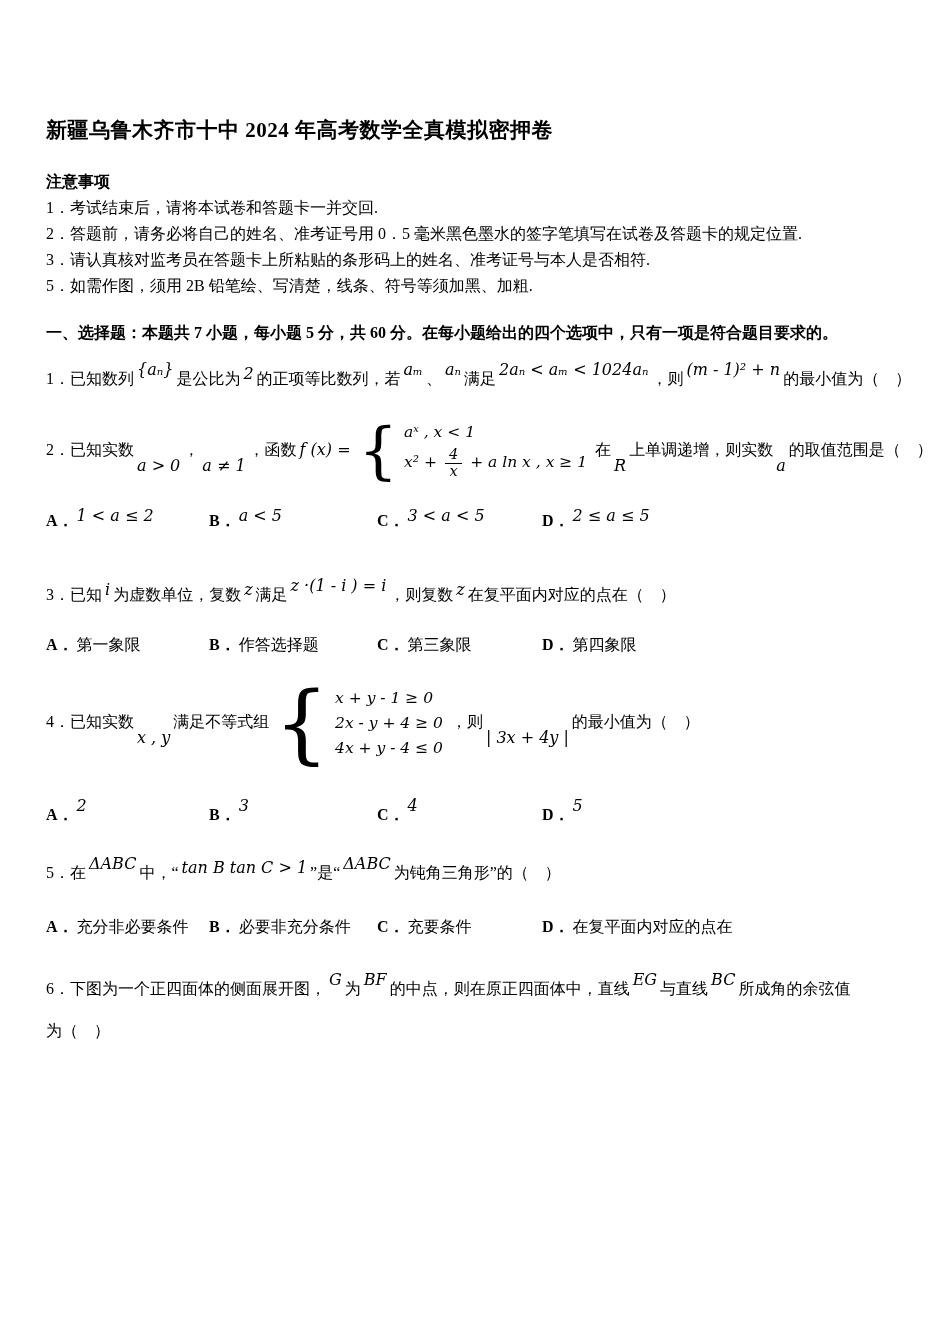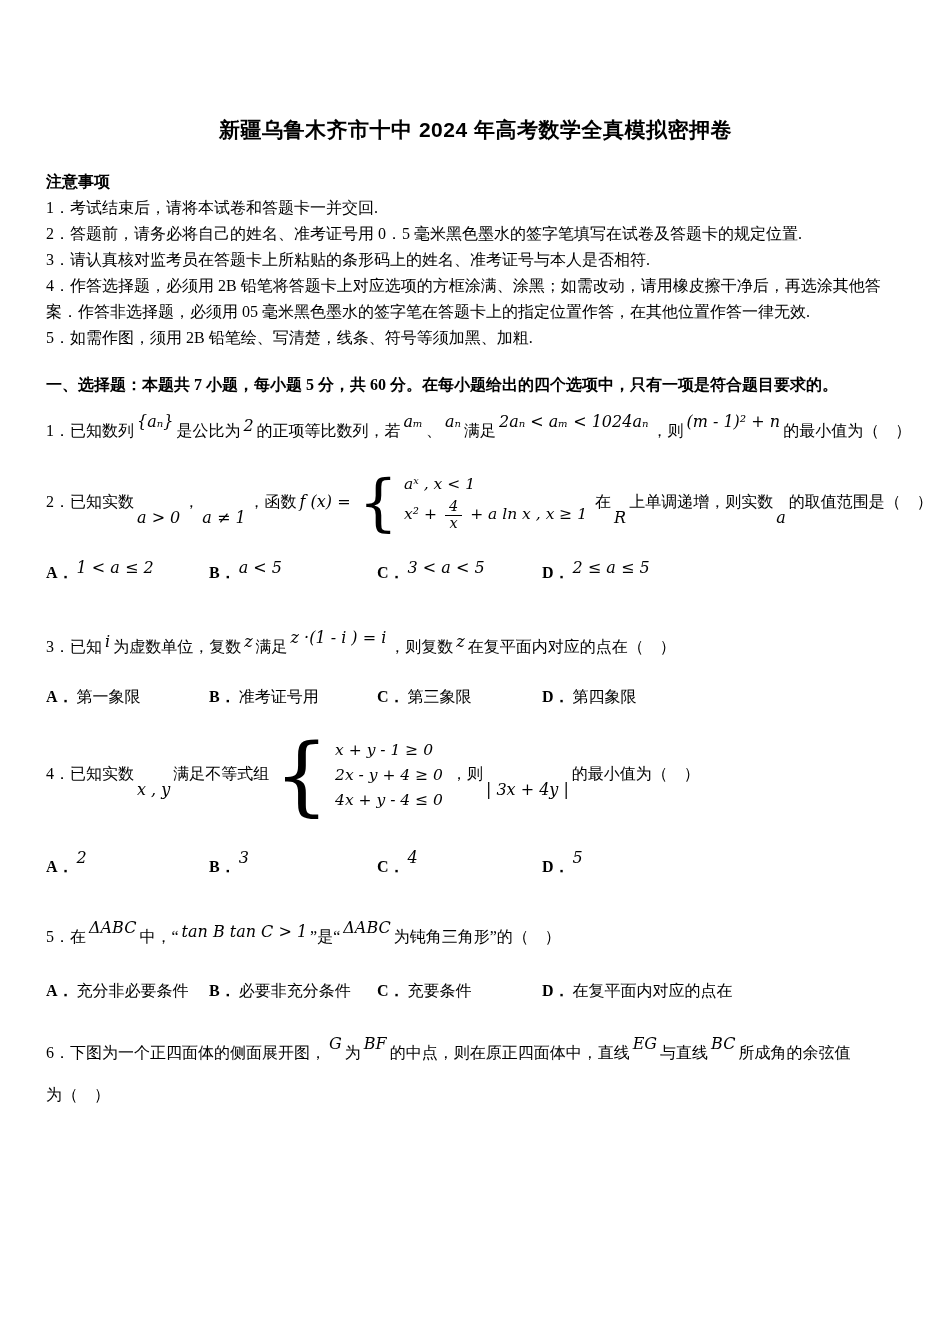--- a/index.html
+++ b/index.html
@@ -1,18 +1,18 @@
 <!DOCTYPE html>
 <html><head>
 <meta charset="utf-8">
 <style>
   html,body{margin:0;padding:0;background:#ffffff;}
   body{width:950px;min-height:1344px;color:#000;font-family:"Liberation Serif","DejaVu Serif",serif;}
   .page{padding:102px 45px 40px 46px;}
-  .title{font-family:Liberation Sans, sans-serif;font-size:21px;font-weight:700;text-align:center;letter-spacing:.5px;}
+  .title{font-family:Liberation Serif, serif;font-size:21px;font-weight:700;text-align:left;letter-spacing:.5px;}
   .notice{margin-top:25px;}
   .notice-heading{font-size:16px;font-weight:700;line-height:26px;}
   .notice-item{font-size:16px;line-height:26px;}
   .section-heading{font-size:16px;font-weight:700;line-height:26px;margin-top:21px;}
   .q{margin-top:0;}
   .stem{font-size:16px;line-height:30px;margin:0;}
   .nowrap{white-space:nowrap;}
   .math{font-family:"DejaVu Serif","DejaVu Sans",serif;font-style:italic;margin:0 3px;white-space:nowrap;}
   .up{position:relative;top:-9px;display:inline-block;}
   .up2{position:relative;top:-5px;display:inline-block;}
@@ -29,36 +29,35 @@
   .opt{flex:0 0 163px;white-space:nowrap;}
   .opt:nth-child(2){flex-basis:168px;}
   .opt:nth-child(3){flex-basis:165px;}
   .opt:nth-child(4){flex:1 1 auto;}
   .opt-label{font-weight:700;}
   .opt-val{margin-left:3px;}
   #q1{margin-top:18px;}   #q1 .options{margin-top:24px;}
   #q2{margin-top:26px;}   #q2 .stem{padding-bottom:12px;} #q2 .options{margin-top:12px;}
   #q3{margin-top:44px;}   #q3 .options{margin-top:20px;}
   #q4{margin-top:20px;}   #q4 .stem{padding-bottom:14px;} #q4 .options{margin-top:20px;}
-  #q5{margin-top:40px;}   #q5 .options{margin-top:24px;}
+  #q5{margin-top:28px;}   #q5 .options{margin-top:24px;}
   #q6{margin-top:32px;}   #q6 .line2{margin-top:12px;font-size:16px;line-height:30px;}
 </style>
 </head>
 <body>
 
 <div class="page">
 
   <h1 class="title">新疆乌鲁木齐市十中 2024 年高考数学全真模拟密押卷</h1>
 
   <div class="notice">
     <div class="notice-heading">注意事项</div>
     <div class="notice-item">1．考试结束后，请将本试卷和答题卡一并交回.</div>
     <div class="notice-item">2．答题前，请务必将自己的姓名、准考证号用 0．5 毫米黑色墨水的签字笔填写在试卷及答题卡的规定位置.</div>
     <div class="notice-item">3．请认真核对监考员在答题卡上所粘贴的条形码上的姓名、准考证号与本人是否相符.</div>
-    <div class="notice-item">4．作答选择题，必须用 2B 铅笔将答题卡上对应选项的方框涂满、涂黑；如需改动，请用橡皮擦干净后，再选涂其他答案．作答非选择题，必须用 05 毫米黑色墨水的签字笔在答题卡上的指定位置作答，在其他位置作答一律无效.</div>
     <div class="notice-item">5．如需作图，须用 2B 铅笔绘、写清楚，线条、符号等须加黑、加粗.</div>
   </div>
 
   <div class="section-heading">一、选择题：本题共 7 小题，每小题 5 分，共 60 分。在每小题给出的四个选项中，只有一项是符合题目要求的。</div>
 
   <div class="q" id="q1">
     <p class="stem nowrap"><span class="txt">1．已知数列</span><span class="math up">{aₙ}</span><span class="txt">是公比为</span><span class="math up2">2</span><span class="txt">的正项等比数列，若</span><span class="math up">aₘ</span><span class="txt">、</span><span class="math up">aₙ</span><span class="txt">满足</span><span class="math up">2aₙ &lt; aₘ &lt; 1024aₙ</span><span class="txt">，则</span><span class="math up">(m - 1)² + n</span><span class="txt">的最小值为（　）</span></p>
   </div>
 
   <div class="q" id="q2">
@@ -77,21 +76,21 @@
       <span class="opt"><span class="opt-label">B．</span><span class="math up2 opt-val">a &lt; 5</span></span>
       <span class="opt"><span class="opt-label">C．</span><span class="math up2 opt-val">3 &lt; a &lt; 5</span></span>
       <span class="opt"><span class="opt-label">D．</span><span class="math up2 opt-val">2 ≤ a ≤ 5</span></span>
     </div>
   </div>
 
   <div class="q" id="q3">
     <p class="stem nowrap"><span class="txt">3．已知</span><span class="math up2">i</span><span class="txt">为虚数单位，复数</span><span class="math up2">z</span><span class="txt">满足</span><span class="math up">z ·(1 - i ) = i</span><span class="txt">，则复数</span><span class="math up2">z</span><span class="txt">在复平面内对应的点在（　）</span></p>
     <div class="options">
       <span class="opt"><span class="opt-label">A．</span><span class="opt-val">第一象限</span></span>
-      <span class="opt"><span class="opt-label">B．</span><span class="opt-val">准考证号用</span></span>
+      <span class="opt"><span class="opt-label">B．</span><span class="opt-val">作答选择题</span></span>
       <span class="opt"><span class="opt-label">C．</span><span class="opt-val">第三象限</span></span>
       <span class="opt"><span class="opt-label">D．</span><span class="opt-val">第四象限</span></span>
     </div>
   </div>
 
   <div class="q" id="q4">
     <p class="stem nowrap"><span class="txt">4．已知实数</span><span class="math down">x , y</span><span class="txt">满足不等式组</span><span class="cases">
           <span class="brace brace3">{</span>
           <span class="case-rows">
             <span class="case-row math">x + y - 1 ≥ 0</span>

